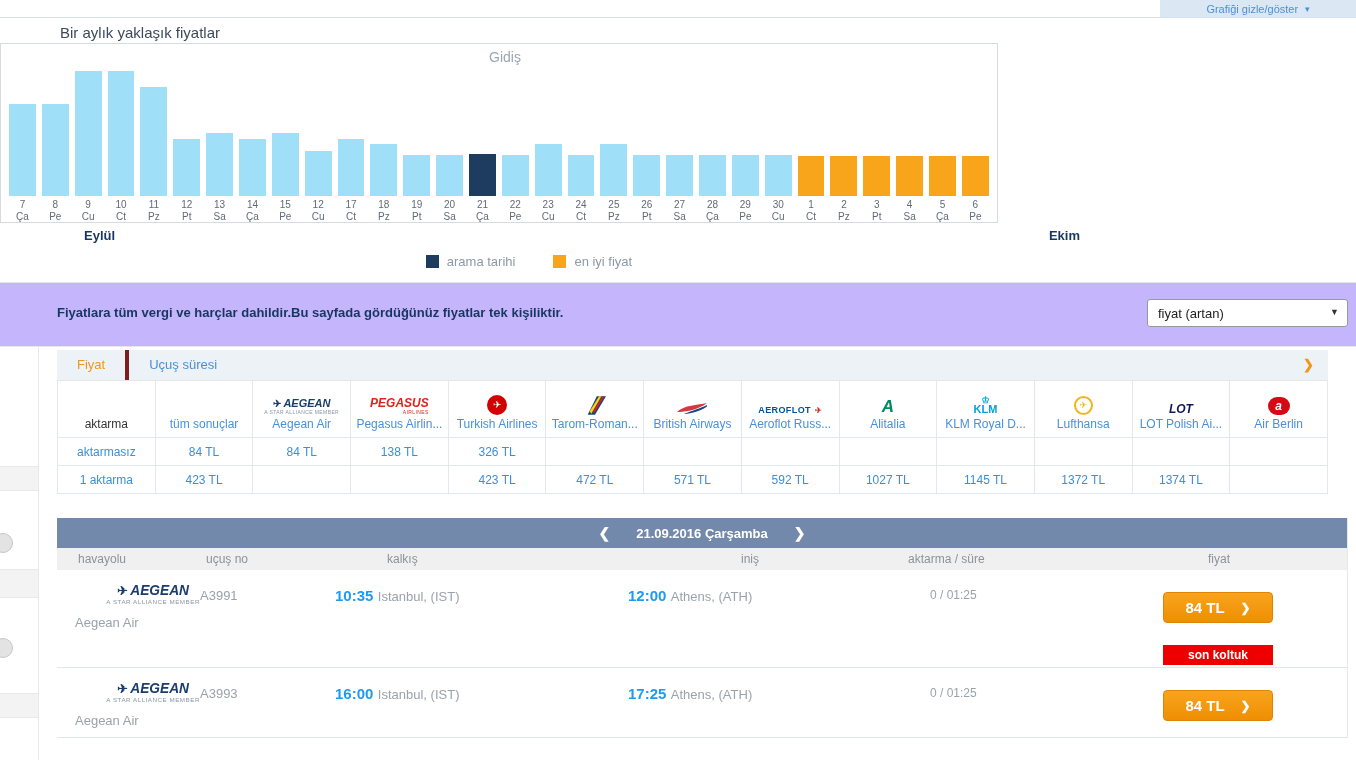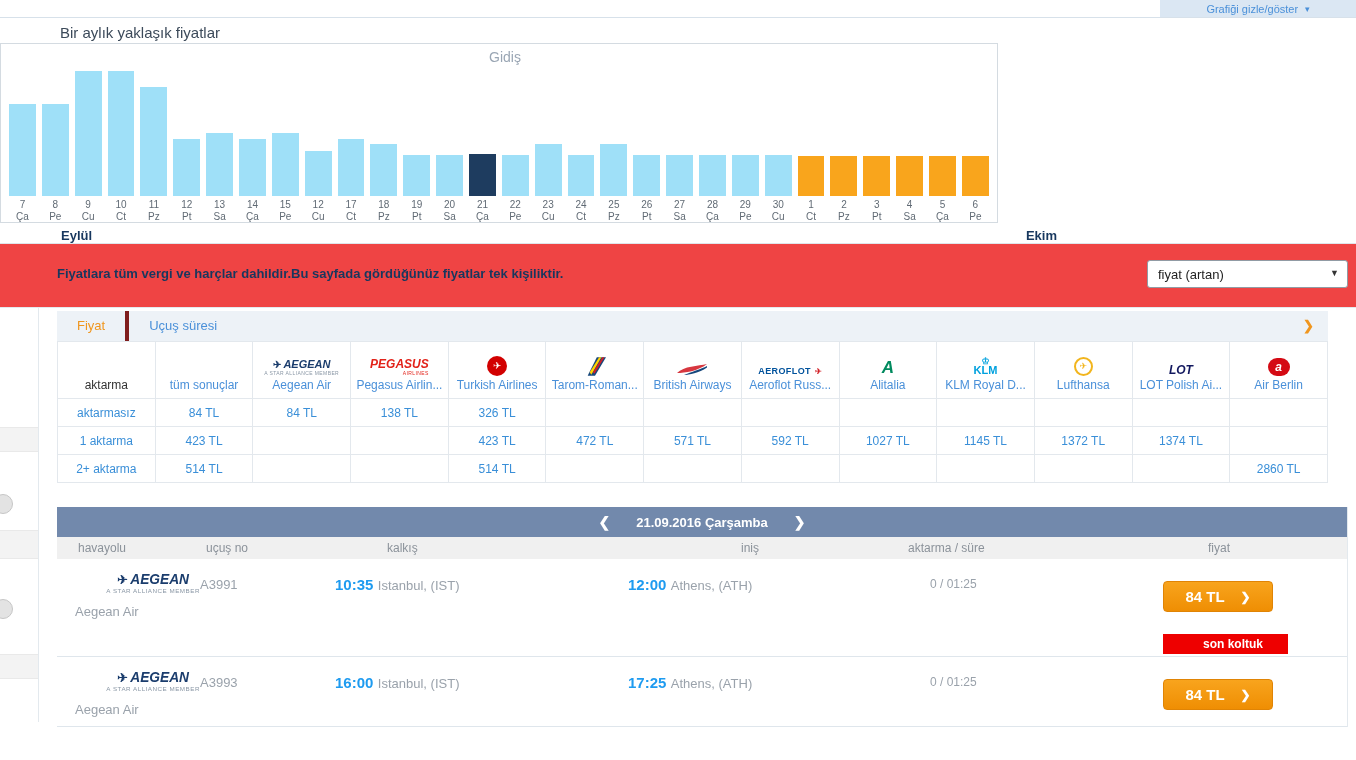--- a/index.html
+++ b/index.html
@@ -16,27 +16,27 @@
   .plot-row{display:flex;}
   .y-axis{width:60px;position:relative;font-size:12px;color:#4a4a4a;}
   .y-item{position:absolute;right:6px;text-align:right;line-height:15px;}
   .y-val{font-size:14px;color:#222;}
   .plot{width:996px;height:178px;border:1px solid #d4dbe1;position:relative;background:#fff;}
   .gidis{position:absolute;top:5px;left:12px;right:0;text-align:center;color:#9aa6b4;font-size:14px;}
   .bars{position:absolute;left:5px;right:5px;top:0;bottom:0;display:flex;}
   .bar-slot{flex:1;margin:0 3px;display:flex;flex-direction:column;justify-content:flex-end;cursor:pointer;}
   .bar{width:100%;}
   .bar-label{height:26px;font-size:10px;color:#606a74;text-align:center;line-height:12px;padding-top:3px;box-sizing:border-box;}
-  .months{margin-left:61px;width:996px;display:flex;justify-content:space-between;
+  .months{margin-left:84px;width:996px;display:flex;justify-content:space-between;
           font-size:13px;font-weight:bold;color:#17375e;padding:5px 0 0;}
   .legend{display:flex;justify-content:center;gap:38px;padding:11px 0 13px;width:1058px;}
   .legend-item{display:flex;align-items:center;gap:8px;font-size:13px;color:#8d99a5;}
   .legend-swatch{width:13px;height:13px;display:inline-block;}
   
-  .info-row{position:relative;height:63px;background:#ef4444;}
+  .info-row{position:relative;height:63px;background:#c4b5fd;}
   .note{position:absolute;left:57px;top:22px;font-size:13px;font-weight:bold;color:#17375e;}
   .sort-wrap{position:absolute;left:1147px;top:16px;width:201px;height:28px;}
   .sort-wrap select{width:100%;height:100%;font-size:13px;color:#222;border:1px solid #919ba4;border-radius:3px;
        background:#fff;-webkit-appearance:none;appearance:none;padding:0 10px;font-family:inherit;}
   .sort-arrow{position:absolute;right:9px;top:8px;font-size:9px;color:#333;pointer-events:none;}
   
   .content{position:relative;border-top:1px solid #e3e9ee;height:414px;background:#fff;}
   .side-strip{position:absolute;left:0;top:0;bottom:0;width:38px;border-right:1px solid #e3e9ee;background:#fff;}
   .side-band{position:absolute;left:0;right:0;background:#f3f3f3;border-top:1px solid #e9e9e9;border-bottom:1px solid #e9e9e9;}
   .side-radio{position:absolute;left:-7px;width:18px;height:18px;border-radius:50%;background:#e3e3e3;border:1px solid #c6c6c6;cursor:pointer;}
@@ -95,21 +95,21 @@
   .seg .time{color:#1e9bf0;font-size:15px;font-weight:bold;}
   .seg .place{color:#9aa2ab;font-size:13px;}
   .c4{padding-left:3px;}
   .stops{color:#9aa2ab;font-size:12px;padding-left:30px;padding-top:4px;}
   .price-col{padding-left:3px;}
   .price-btn{width:110px;height:31px;margin-top:8px;background:linear-gradient(#f8a41d,#ef8e03);
        border:1px solid #e08405;border-radius:4px;color:#fff;font-weight:bold;font-size:15px;
        display:flex;align-items:center;justify-content:center;gap:16px;cursor:pointer;font-family:inherit;}
   .price-btn .chev{font-size:12px;}
   .badge{width:110px;height:20px;background:#e00;color:#fff;font-size:12px;font-weight:bold;
-       display:flex;align-items:center;justify-content:center;margin-top:22px;padding-left:15px;}
+       display:flex;align-items:center;justify-content:center;margin-top:22px;}
 </style>
 </head>
 <body>
 
 <div class="topbar">
   <div class="graph-toggle">
     <span>Grafiği gizle/göster</span>
     <span class="tgl-chev">▾</span>
   </div>
 </div>
@@ -330,20 +330,30 @@
               <div>Pe</div>
             </div>
           </div>
         </div>
     </div>
   </div>
   <div class="months">
     <span>Eylül</span>
     <span>Ekim</span>
   </div>
+  <div class="legend">
+      <span class="legend-item">
+        <span class="legend-swatch" style="background: rgb(30, 60, 95);"></span>
+        <span>arama tarihi</span>
+      </span>
+      <span class="legend-item">
+        <span class="legend-swatch" style="background: rgb(249, 165, 28);"></span>
+        <span>en iyi fiyat</span>
+      </span>
+    </div>
 </div>
 
 <div class="info-row">
   <div class="note">Fiyatlara tüm vergi ve harçlar dahildir.Bu sayfada gördüğünüz fiyatlar tek kişiliktir.</div>
   <div class="sort-wrap">
     <select>
       <option>fiyat (artan)</option>
     </select>
     <span class="sort-arrow">▼</span>
   </div>
@@ -504,35 +514,20 @@
             <td class="mempty"></td>
             <td class="mcell">423 TL</td>
             <td class="mcell">472 TL</td>
             <td class="mcell">571 TL</td>
             <td class="mcell">592 TL</td>
             <td class="mcell">1027 TL</td>
             <td class="mcell">1145 TL</td>
             <td class="mcell">1372 TL</td>
             <td class="mcell">1374 TL</td>
             <td class="mempty"></td>
-          </tr>
-          <tr>
-            <td class="rlabel">2+ aktarma</td>
-            <td class="mcell">514 TL</td>
-            <td class="mempty"></td>
-            <td class="mempty"></td>
-            <td class="mcell">514 TL</td>
-            <td class="mempty"></td>
-            <td class="mempty"></td>
-            <td class="mempty"></td>
-            <td class="mempty"></td>
-            <td class="mempty"></td>
-            <td class="mempty"></td>
-            <td class="mempty"></td>
-            <td class="mcell">2860 TL</td>
           </tr>
         </tbody>
     </table>
 
     <div class="flights">
       <div class="datebar">
         <span class="nav">❮</span>
         <span class="date">21.09.2016 Çarşamba</span>
         <span class="nav">❯</span>
       </div>

